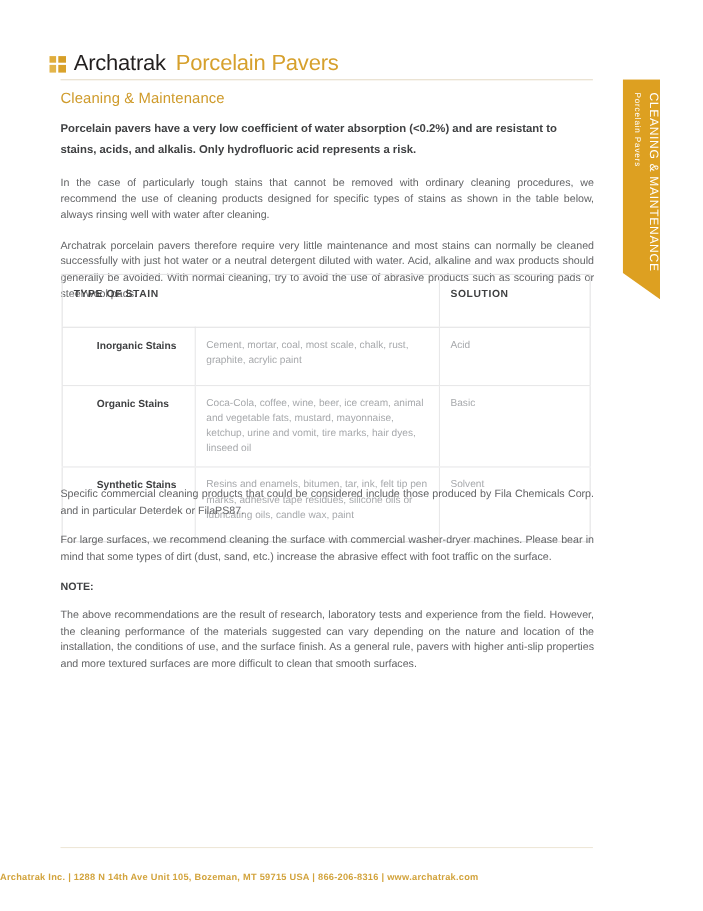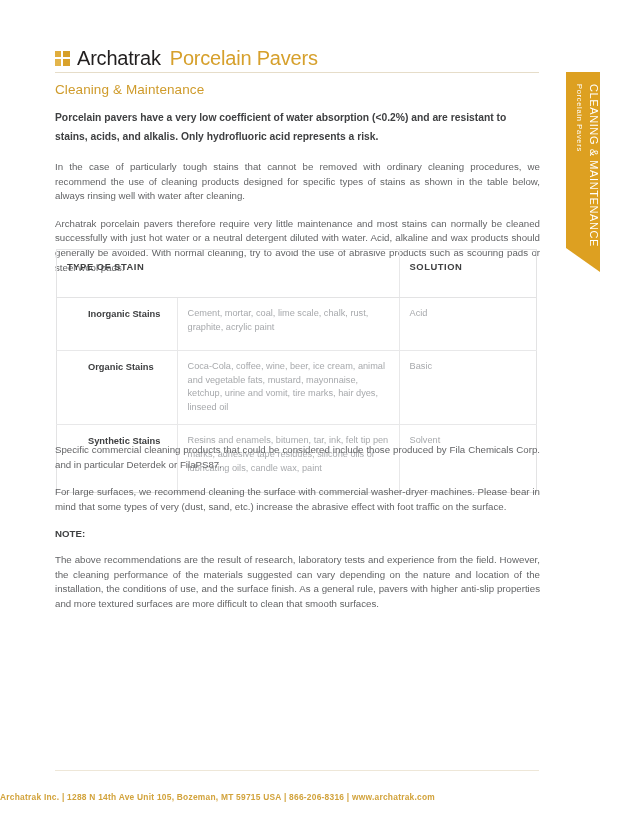--- a/index.html
+++ b/index.html
@@ -18,21 +18,21 @@
 
   .page {
     position: absolute;
     inset: 0;
     background: #ffffff;
   }
 
   
   .header {
     position: absolute;
-    left: 55px;
+    left: 45px;
     top: 42px;
     width: 485px;
     height: 32px;
     display: flex;
     align-items: center;
   }
   .logo-mark {
     width: 15px;
     height: 15px;
     display: grid;
@@ -265,39 +265,39 @@
     </colgroup>
     <thead>
       <tr>
         <th colspan="2">TYPE OF STAIN</th>
         <th>SOLUTION</th>
       </tr>
     </thead>
     <tbody>
       <tr class="row-h1">
         <td class="c-type">Inorganic Stains</td>
-        <td class="c-detail col-detail">Cement, mortar, coal, lime scale, chalk, rust, graphite, acrylic paint</td>
+        <td class="c-detail col-detail">Cement, mortar, coal, most scale, chalk, rust, graphite, acrylic paint</td>
         <td class="c-sol col-sol">Acid</td>
       </tr>
       <tr class="row-h2">
         <td class="c-type">Organic Stains</td>
         <td class="c-detail col-detail">Coca-Cola, coffee, wine, beer, ice cream, animal and vegetable fats, mustard, mayonnaise, ketchup, urine and vomit, tire marks, hair dyes, linseed oil</td>
         <td class="c-sol col-sol">Basic</td>
       </tr>
       <tr class="row-h3">
         <td class="c-type">Synthetic Stains</td>
         <td class="c-detail col-detail">Resins and enamels, bitumen, tar, ink, felt tip pen marks, adhesive tape residues, silicone oils or lubricating oils, candle wax, paint</td>
         <td class="c-sol col-sol">Solvent</td>
       </tr>
     </tbody>
   </table>
 
   <div class="content" style="top:443px;">
     <p class="body">Specific commercial cleaning products that could be considered include those produced by Fila Chemicals Corp. and in particular Deterdek or FilaPS87.</p>
-    <p class="body">For large surfaces, we recommend cleaning the surface with commercial washer-dryer machines. Please bear in mind that some types of very (dust, sand, etc.) increase the abrasive effect with foot traffic on the surface.</p>
+    <p class="body">For large surfaces, we recommend cleaning the surface with commercial washer-dryer machines. Please bear in mind that some types of dirt (dust, sand, etc.) increase the abrasive effect with foot traffic on the surface.</p>
     <p class="note-label">NOTE:</p>
     <p class="body">The above recommendations are the result of research, laboratory tests and experience from the field. However, the cleaning performance of the materials suggested can vary depending on the nature and location of the installation, the conditions of use, and the surface finish. As a general rule, pavers with higher anti-slip properties and more textured surfaces are more difficult to clean that smooth surfaces.</p>
   </div>
 
   <div class="footer-rule"></div>
   <div class="footer-text">Archatrak Inc.  |  1288 N 14th Ave Unit 105, Bozeman, MT 59715 USA  |  866-206-8316  |  www.archatrak.com</div>
 
 </div>
 
 </body></html>

